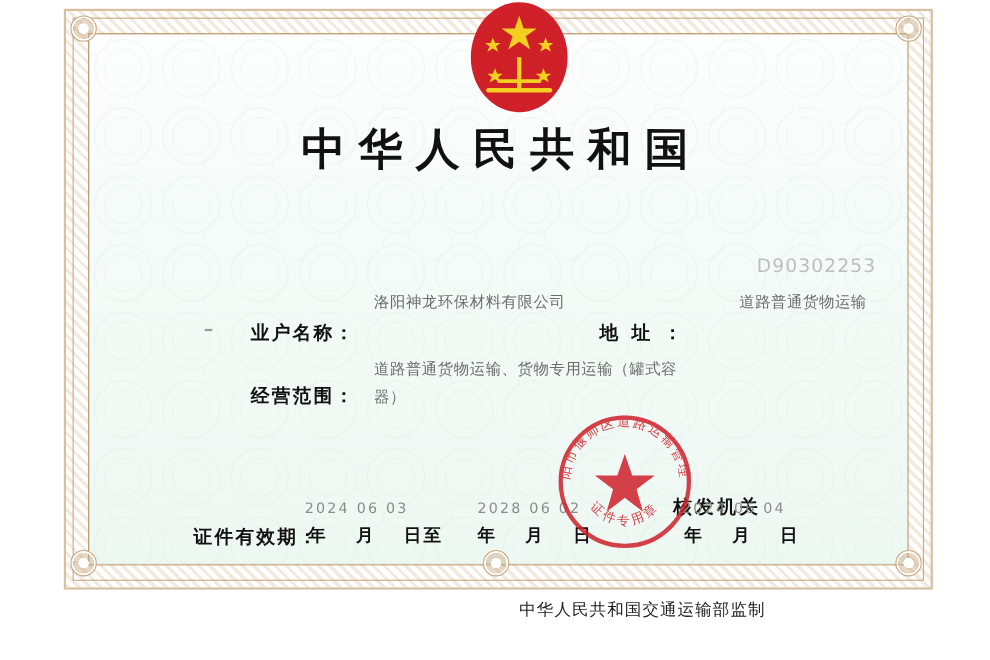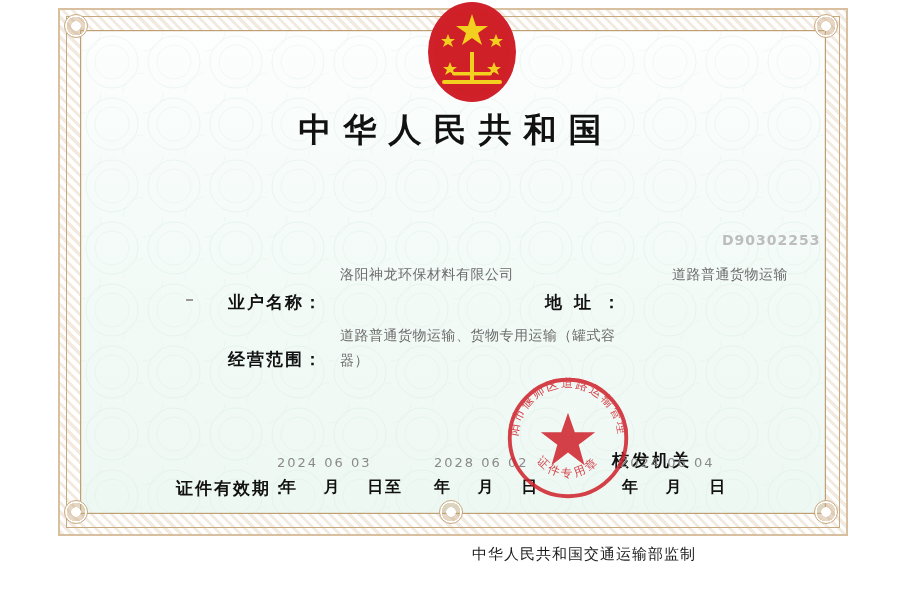--- a/index.html
+++ b/index.html
@@ -87,21 +87,21 @@
 
   
   .title-small {
     position: absolute;
     top: 108px;
     left: 0;
     width: 900px;
     text-align: center;
     font-family: "DejaVu Serif", "Liberation Serif", serif;
     font-weight: bold;
-    font-size: 33px;
+    font-size: 40px;
     letter-spacing: 12px;
     color: #111111;
     text-indent: 12px;
   }
   .title-large {
     position: absolute;
     top: 158px;
     left: 0;
     width: 900px;
     text-align: center;
@@ -122,25 +122,24 @@
     font-size: 13px;
     color: #2c2c2c;
     letter-spacing: 1px;
   }
   .permit-line .pz { margin-left: 26px; }
   .permit-line .ph { margin-left: 86px; }
 
   .watermark-code {
     position: absolute;
     top: 232px;
-    left: 722px;
-    font-size: 14px;
+    left: 688px;
+    font-size: 17px;
     color: #bdbdbd;
     letter-spacing: 1px;
-    font-weight: bold;
   }
 
   
   .field-label {
     position: absolute;
     font-family: "DejaVu Serif", "Liberation Serif", serif;
     font-weight: bold;
     font-size: 17px;
     color: #111111;
     letter-spacing: 2px;

